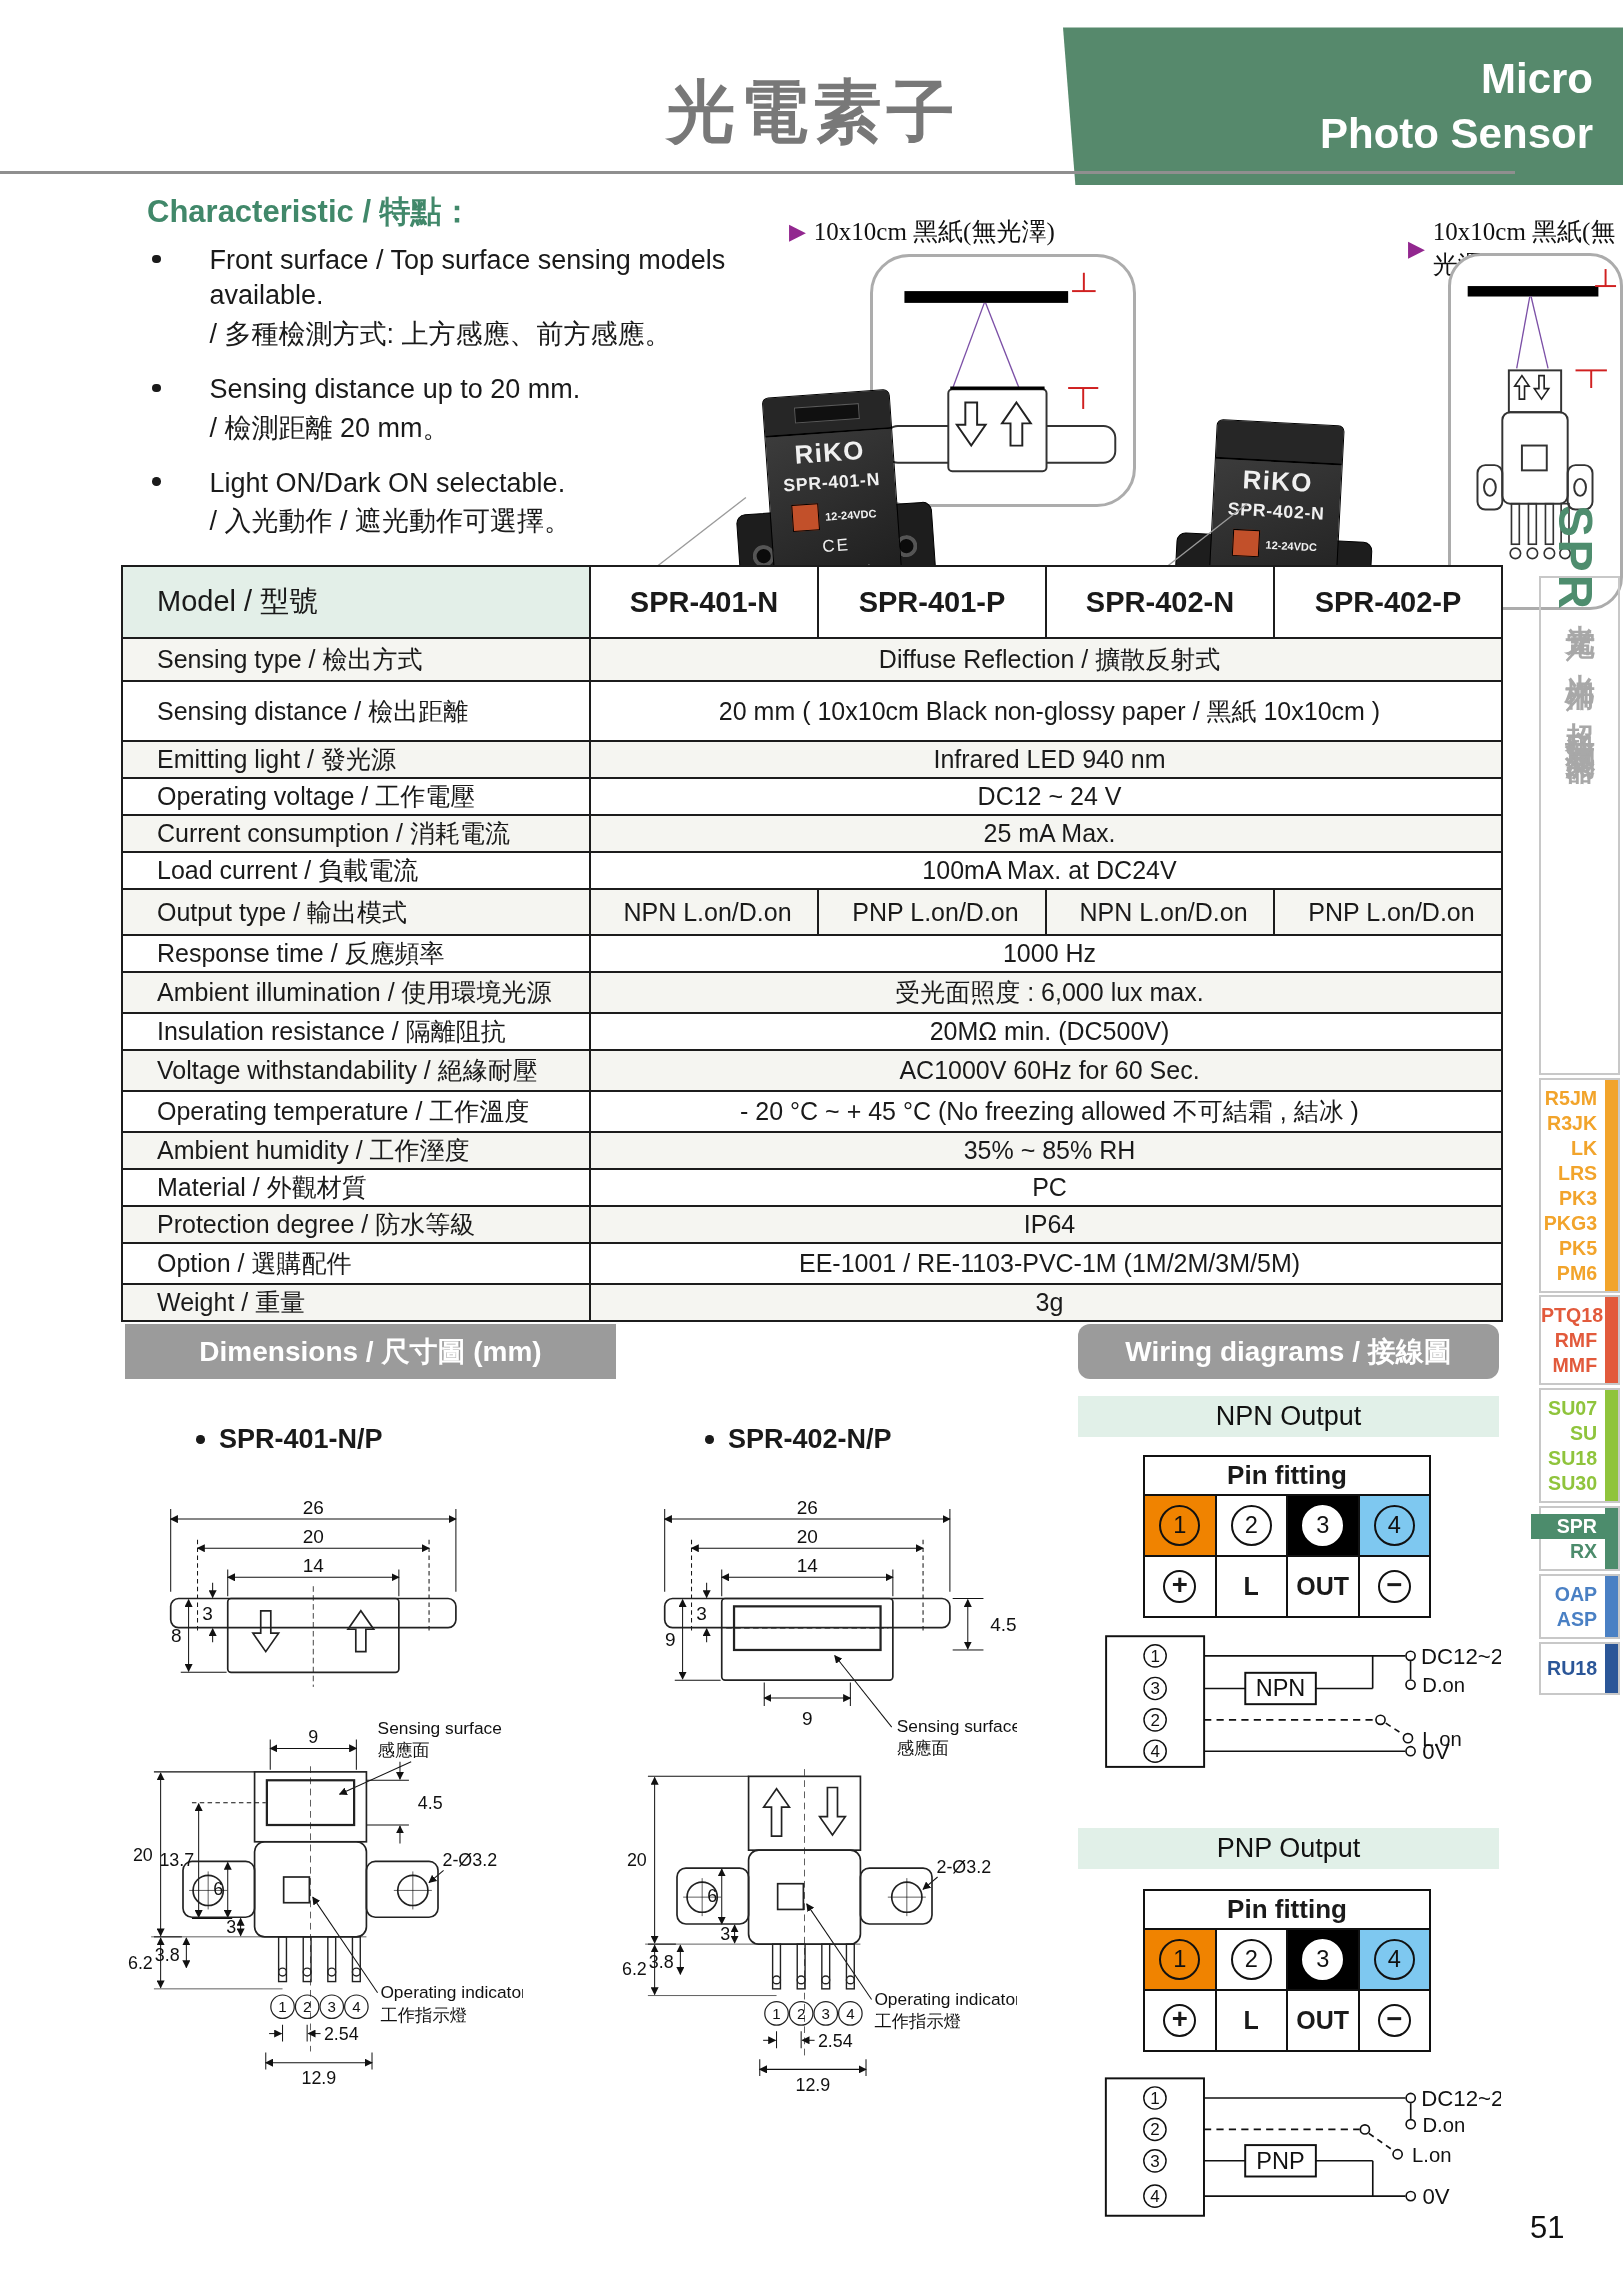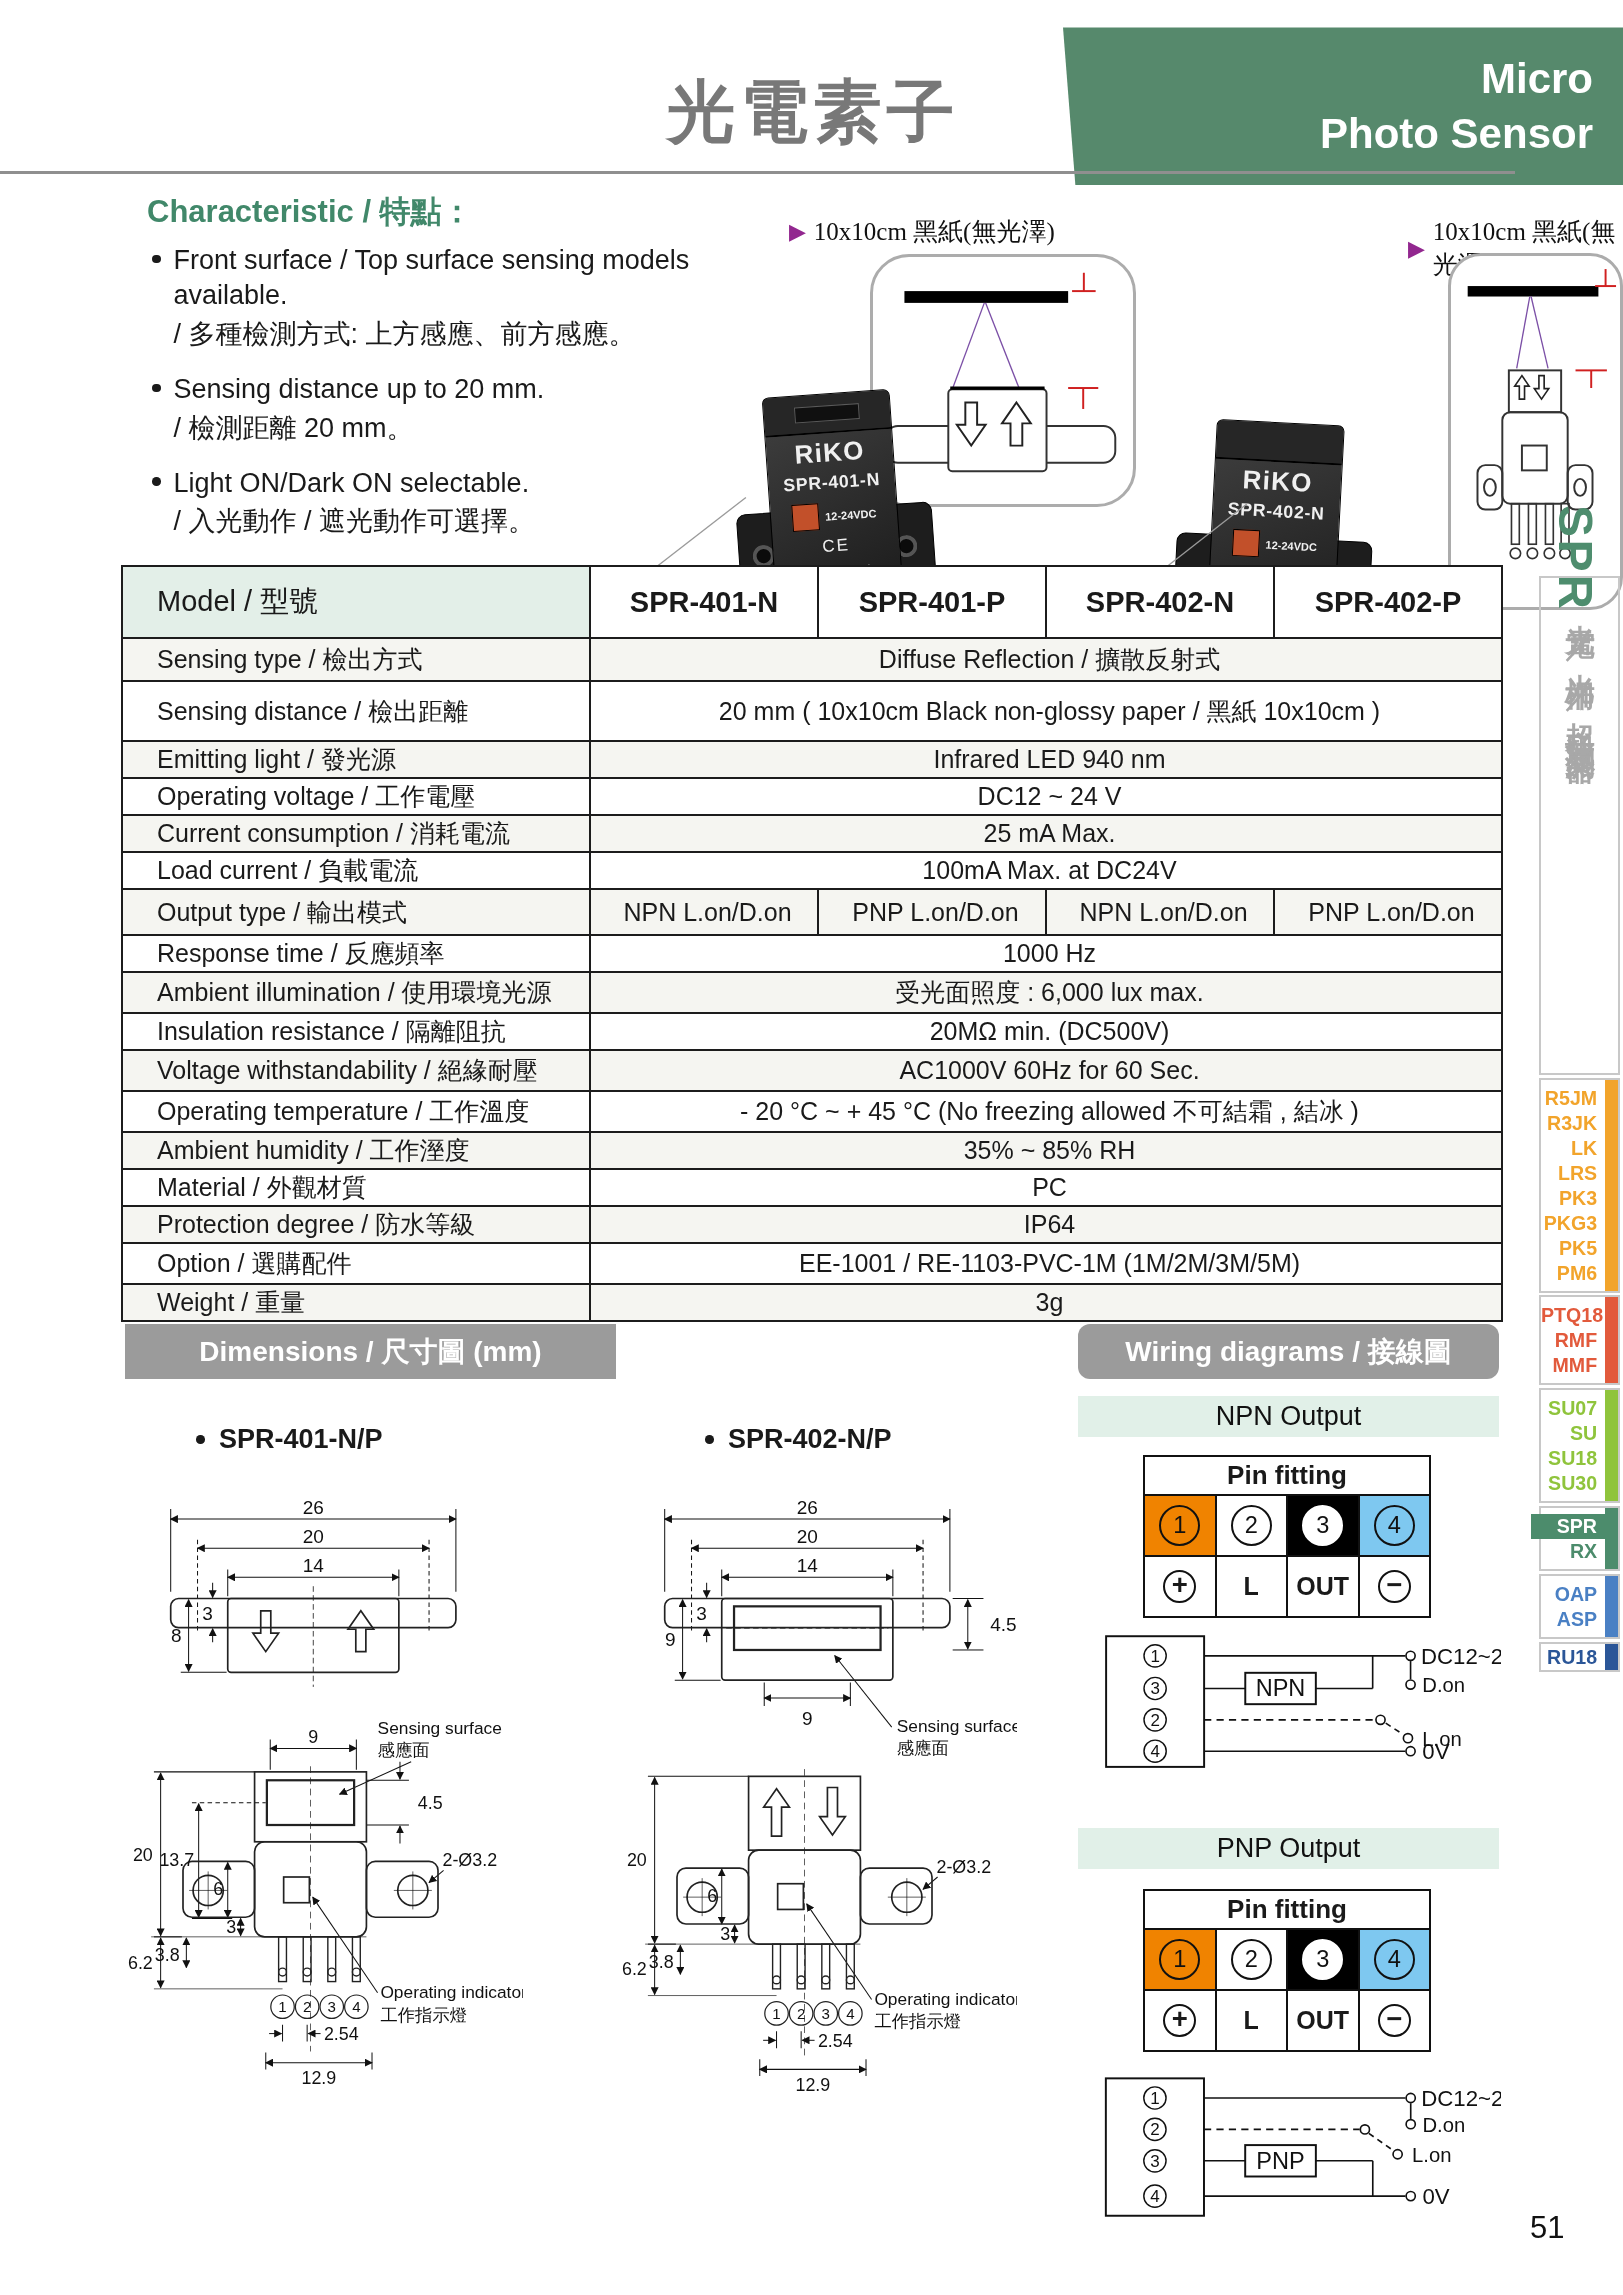--- a/index.html
+++ b/index.html
@@ -12,21 +12,21 @@
   .brand-badge{left:1063px;top:14.4px;width:560px;height:158px;
       clip-path:polygon(0 0,100% 0,100% 100%,12.4px 100%);
       display:flex;flex-direction:column;justify-content:center;align-items:flex-end;
       padding-right:0;box-sizing:border-box;margin-top:13px;}
   .brand-badge .bline{color:#fff;font-weight:bold;font-size:42px;line-height:1.32;padding-right:30px;}
   .header-rule{left:0;top:171px;width:1515px;height:2.6px;background:#8f8f8f;}
 
   
   .char-heading{left:147px;top:191px;font-size:31px;font-weight:bold;color:#41886A;}
   .char-list{left:152px;top:243px;width:628px;}
-  .char-item{display:flex;margin-bottom:19.6px;}
+  .char-item{display:flex;margin-bottom:19.6px;gap:36px;}
   .char-dot{width:8.5px;height:8.5px;border-radius:50%;background:#1a1a1a;margin:11.8px 13px 0 0;flex:none;}
   .char-en{font-size:27px;line-height:1.3;}
   .char-zh{font-size:27px;line-height:1.35;margin-top:2.6px;}
 
   
   .photo-caption{font-family:"Liberation Serif", serif;font-size:25px;color:#111;display:flex;align-items:center;}
   .tri-icon{color:#92278F;font-size:22px;margin-right:7.9px;font-family:"DejaVu Sans", sans-serif;}
   .diagram-box{border:3.9px solid #ACACAC;background:#fff;box-sizing:border-box;}
   .box1{left:870px;top:254px;width:266px;height:253px;border-radius:39px;}
   .box2{left:1448px;top:253px;width:175px;height:357px;border-radius:33px;}
@@ -796,21 +796,21 @@
   </div>
 
   <div class="abs sb-group" style="top:1574px;height:65px;">
     <div class="sb-bar" style="background: rgb(74, 128, 196);"></div>
     <div class="sb-items">
       <div class="sb-item" style="color: rgb(74, 128, 196);">OAP</div>
       <div class="sb-item" style="color: rgb(74, 128, 196);">ASP</div>
     </div>
   </div>
 
-  <div class="abs sb-group" style="top:1642px;height:30px;">
+  <div class="abs sb-group" style="top:1642px;height:53px;">
     <div class="sb-bar" style="background: rgb(43, 86, 152);"></div>
     <div class="sb-items">
       <div class="sb-item" style="color: rgb(43, 86, 152);">RU18</div>
     </div>
   </div>
 
   <div class="abs page-num">51</div>
 
 </div>
 

